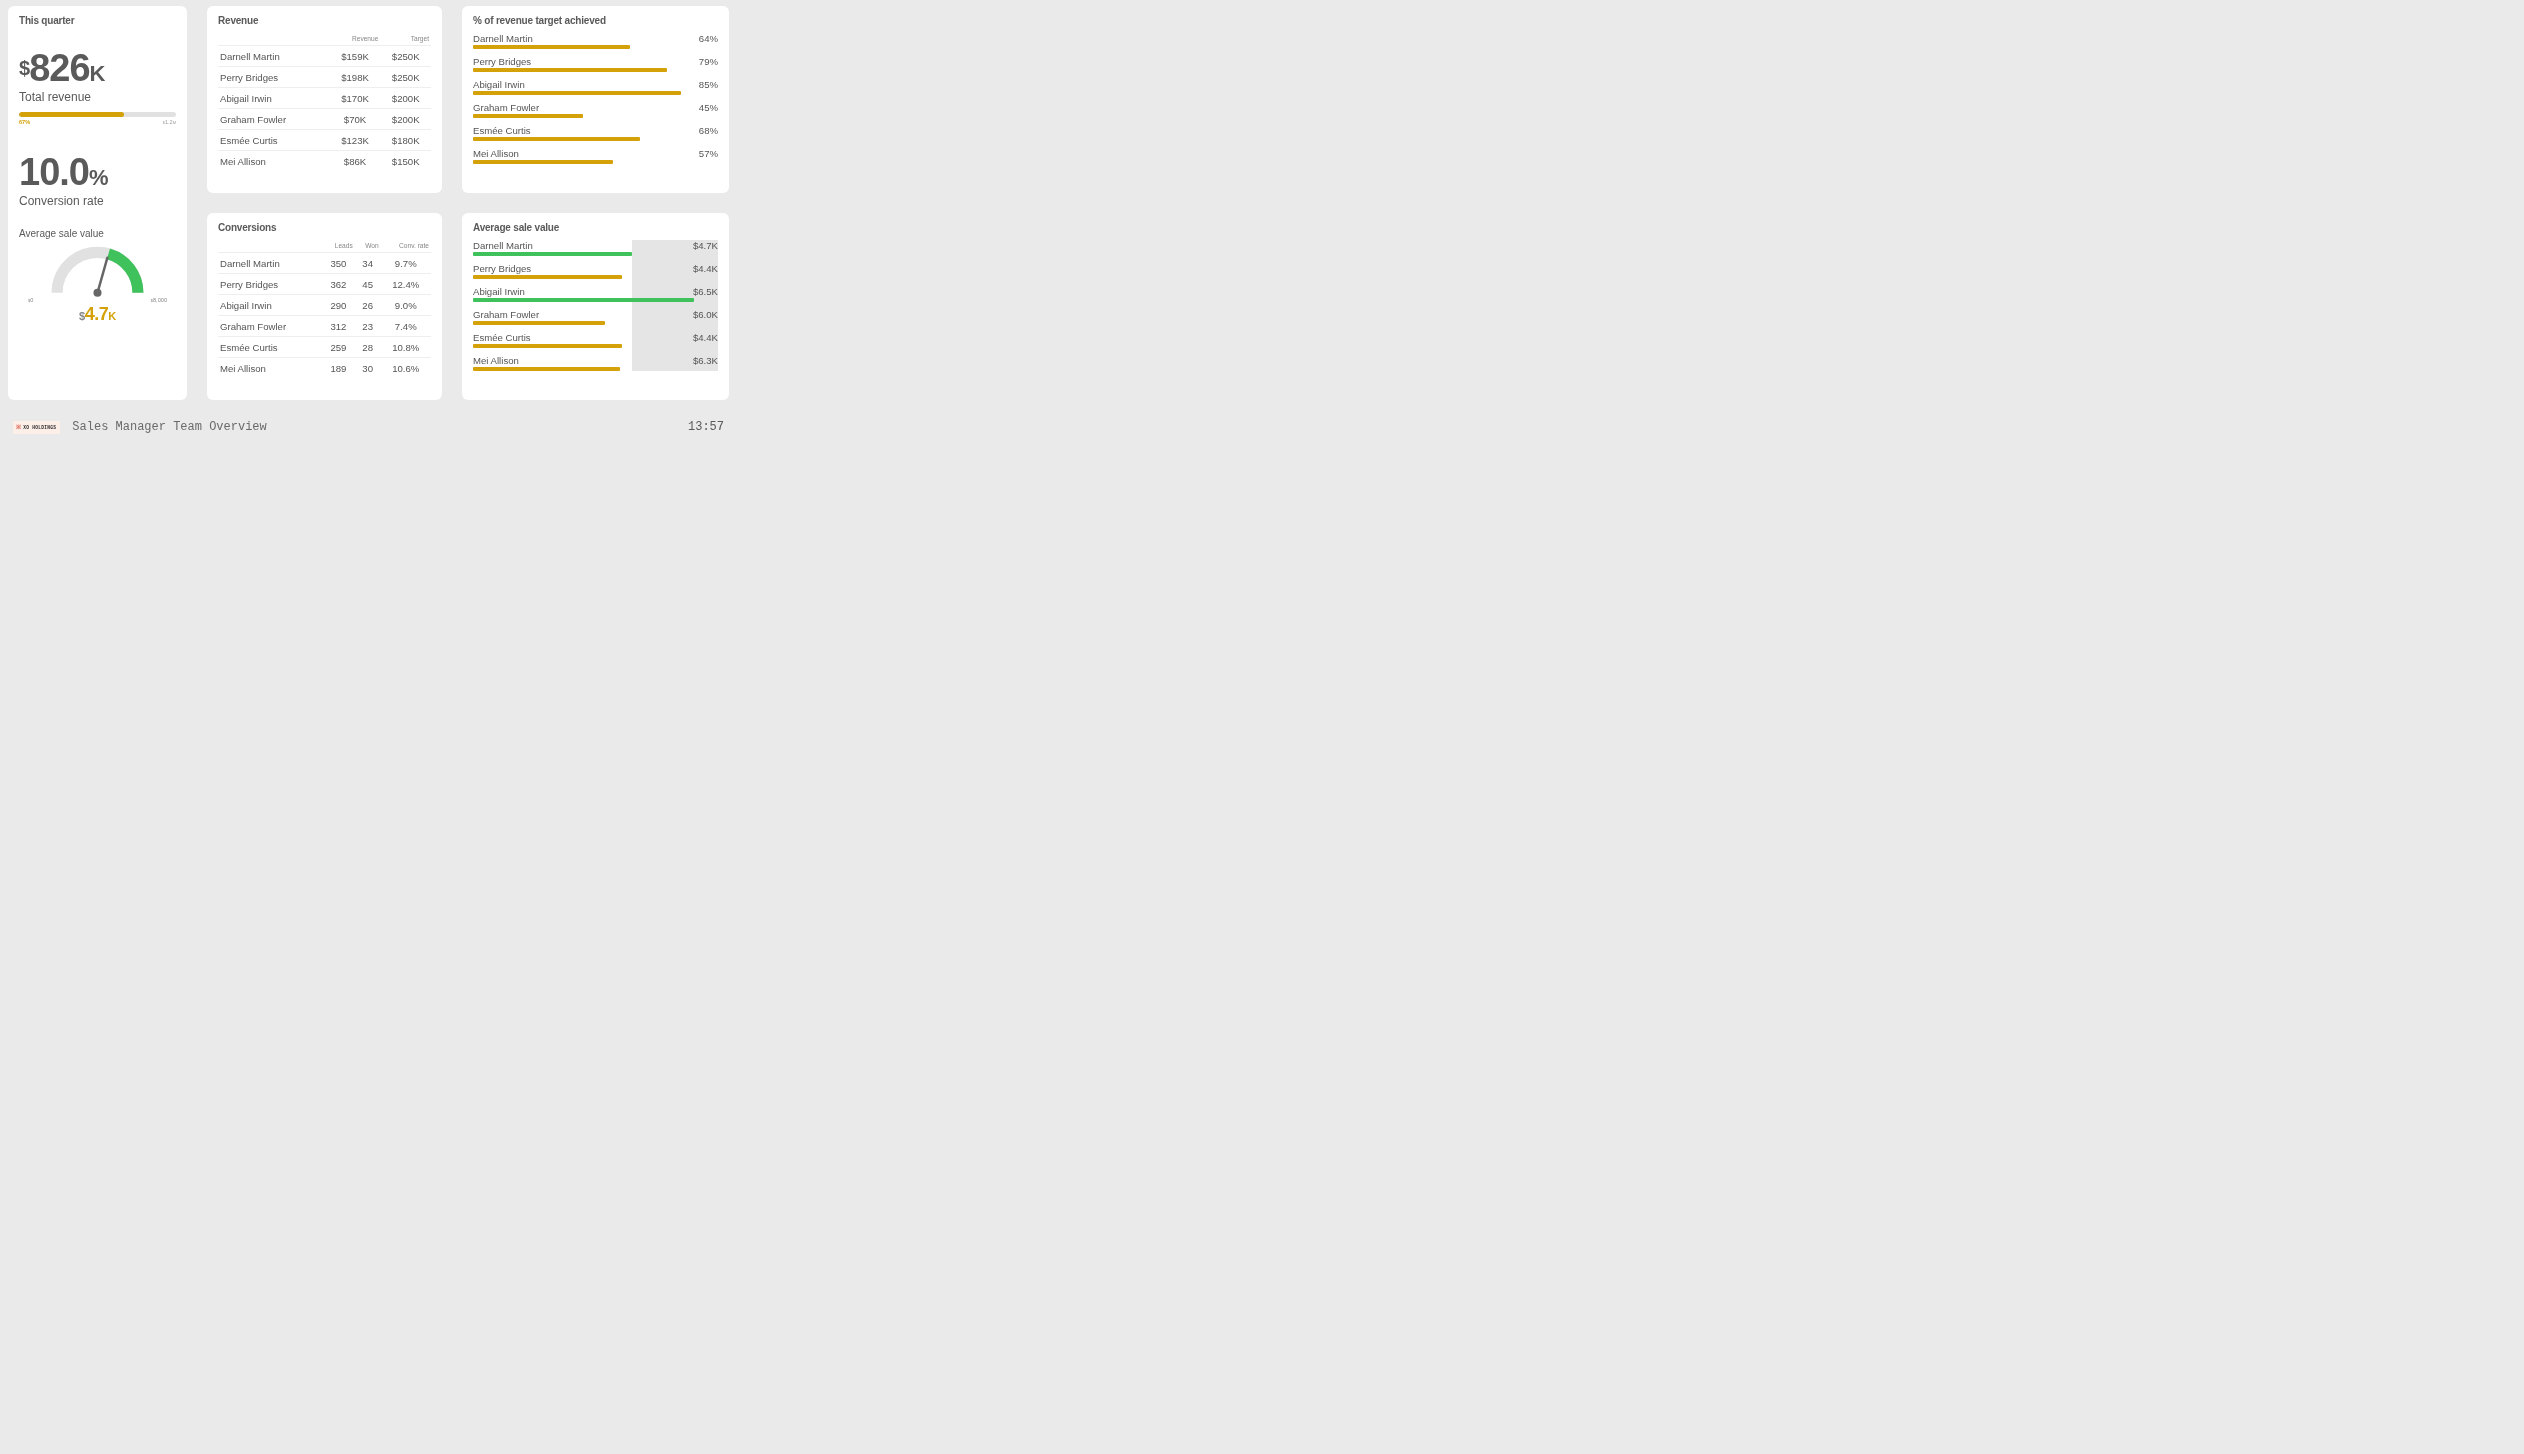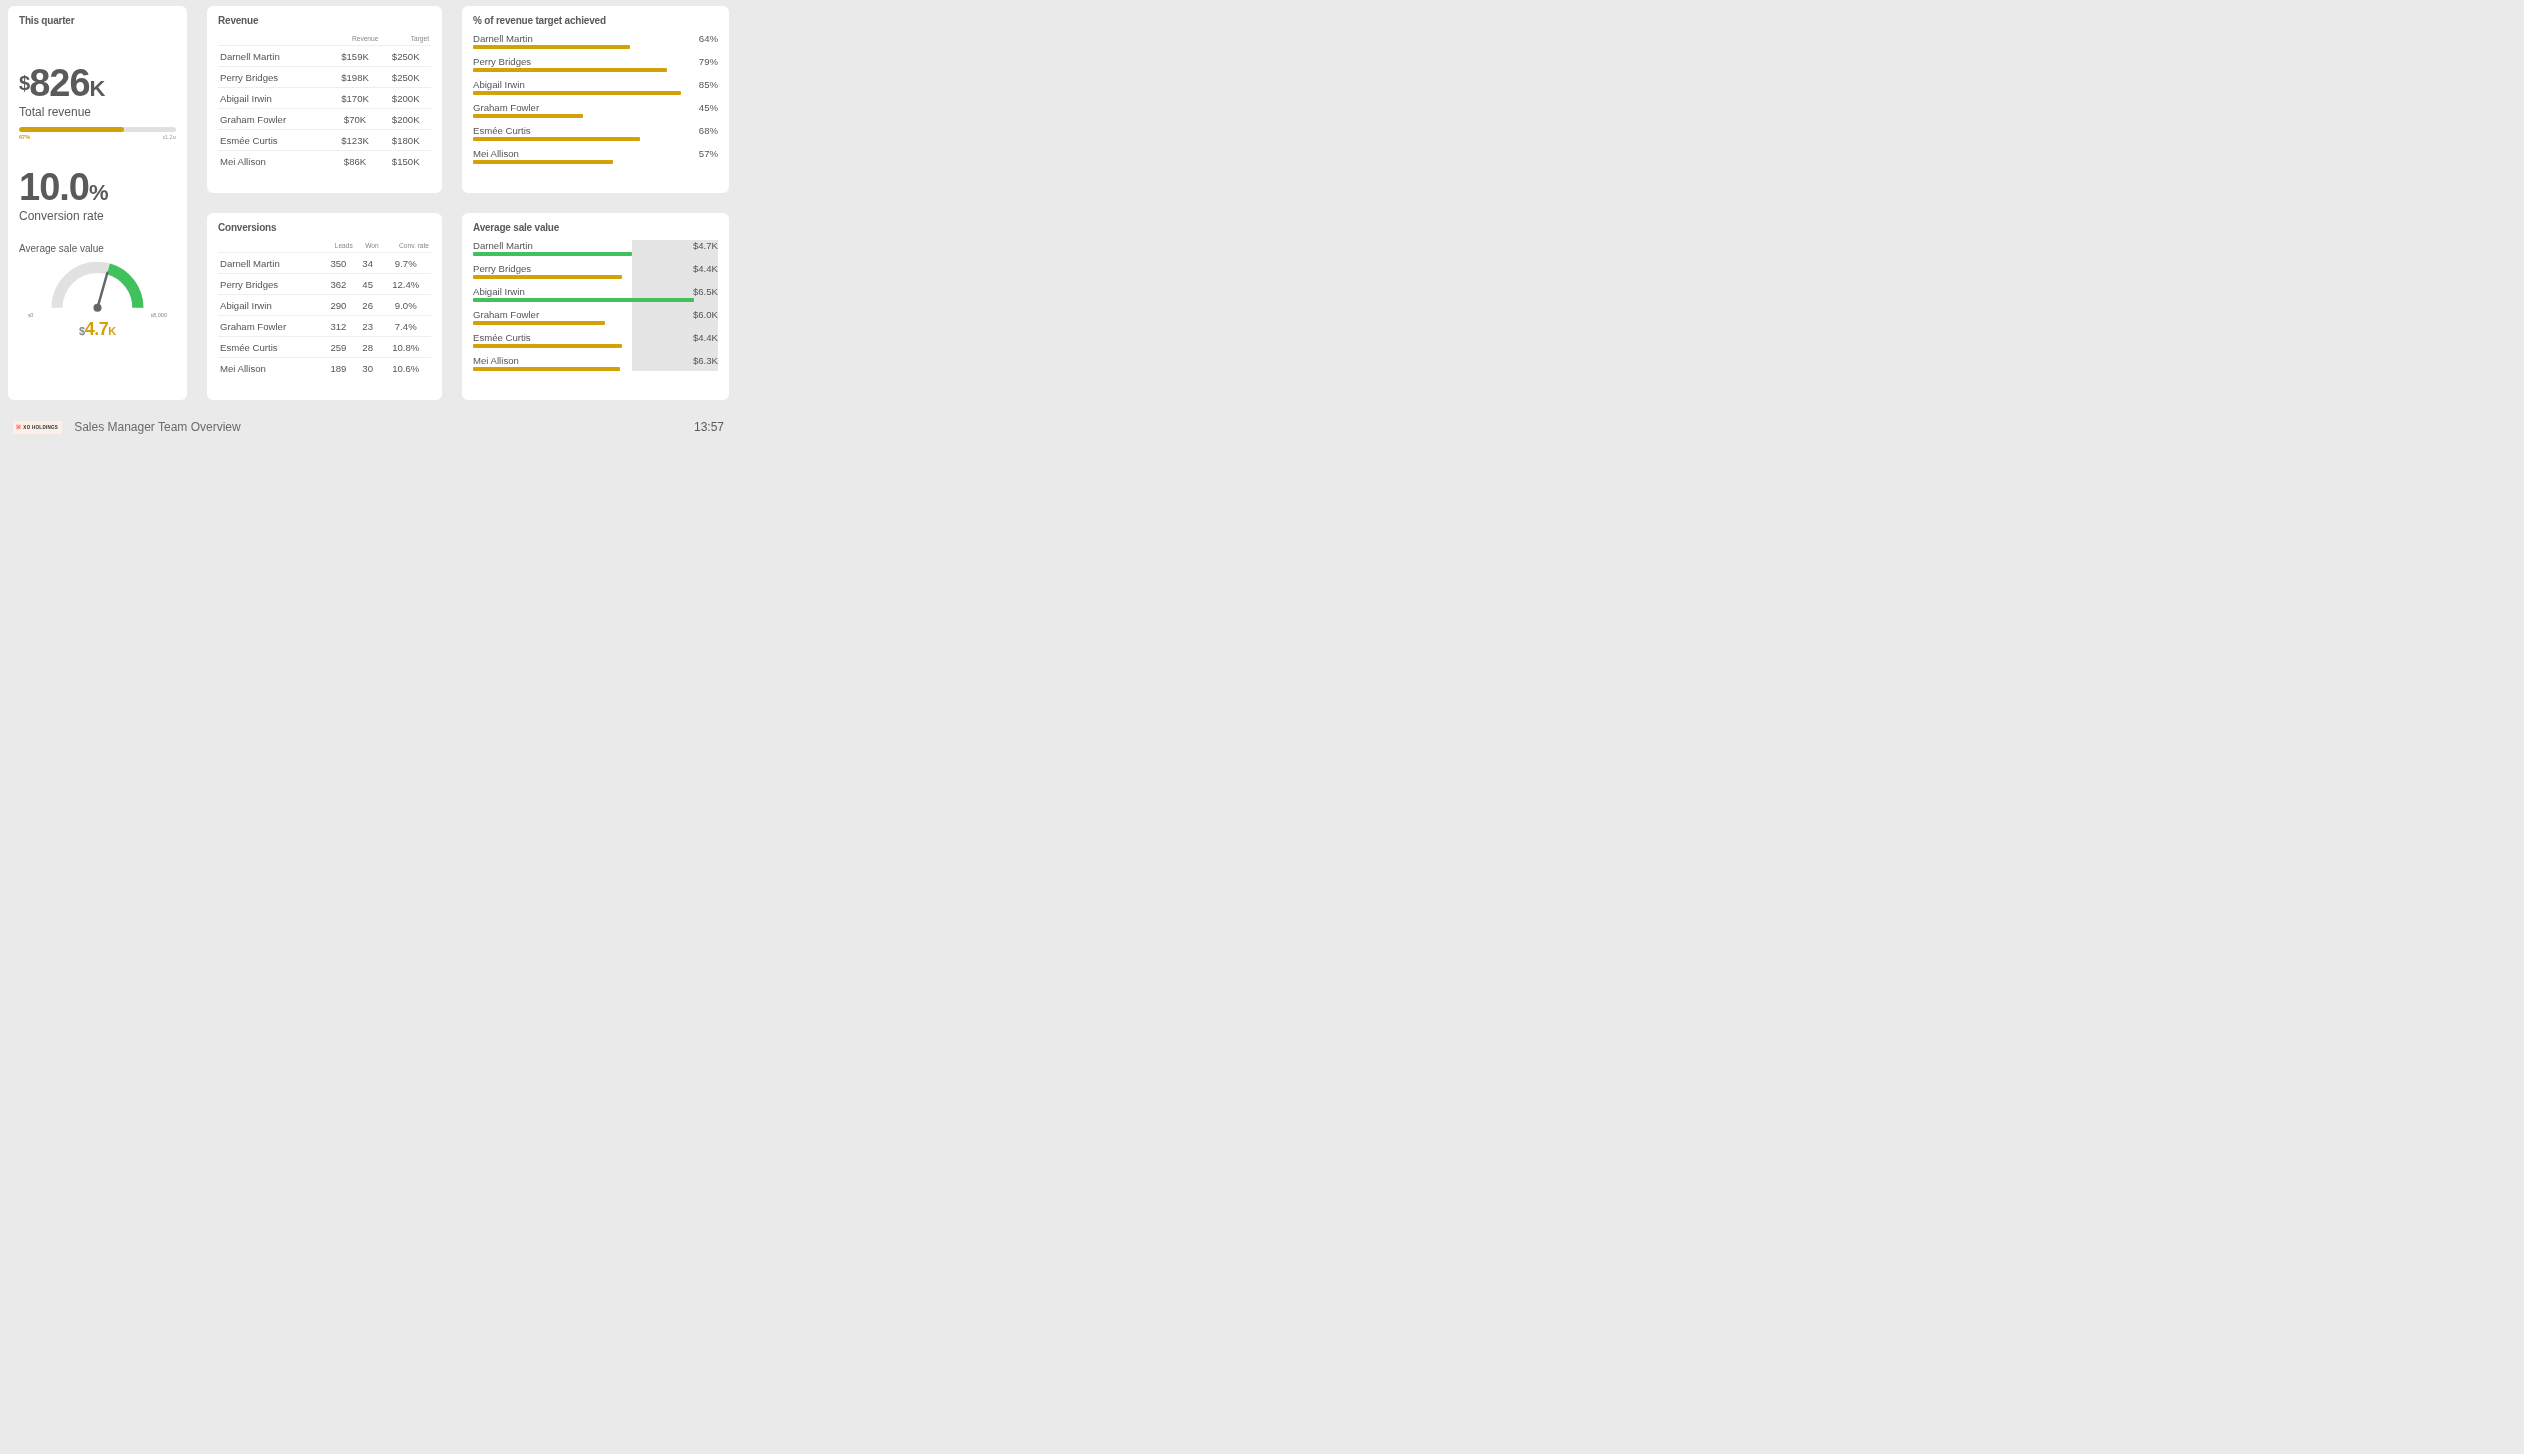--- a/index.html
+++ b/index.html
@@ -36,21 +36,21 @@
     grid-row: 1 / span 2;
     display: flex;
     flex-direction: column;
   }
   .bignum {
     font-size: 38px;
     font-weight: 700;
     color: #5a5a5a;
     letter-spacing: -1px;
     line-height: 1;
-    margin-top: 38px;
+    margin-top: 23px;
   }
   .bignum .prefix { font-size: 20px; font-weight: 600; vertical-align: 6px; }
   .bignum .suffix { font-size: 22px; font-weight: 600; letter-spacing: -0.5px; }
   .biglabel { font-size: 12px; color: #5a5a5a; margin-top: 3px; }
   .pbar {
     margin-top: 8px;
     height: 5px;
     background: #e1e1e1;
     border-radius: 2.5px;
     position: relative;
@@ -133,20 +133,21 @@
     z-index: 0;
   }
   .hbars.with-shade .hbar-row { position: relative; z-index: 1; }
   
   .footer {
     grid-column: 1 / -1;
     display: flex;
     align-items: center;
     gap: 12px;
     padding: 0 5px 5px;
+    font-family: Liberation Mono, monospace;
   }
   .logo {
     background: #fcefe8;
     color: #2b2b2b;
     font-size: 4.5px;
     font-weight: 700;
     letter-spacing: 0.3px;
     padding: 2.5px 4px 2.5px 3px;
     display: inline-flex;
     align-items: center;

